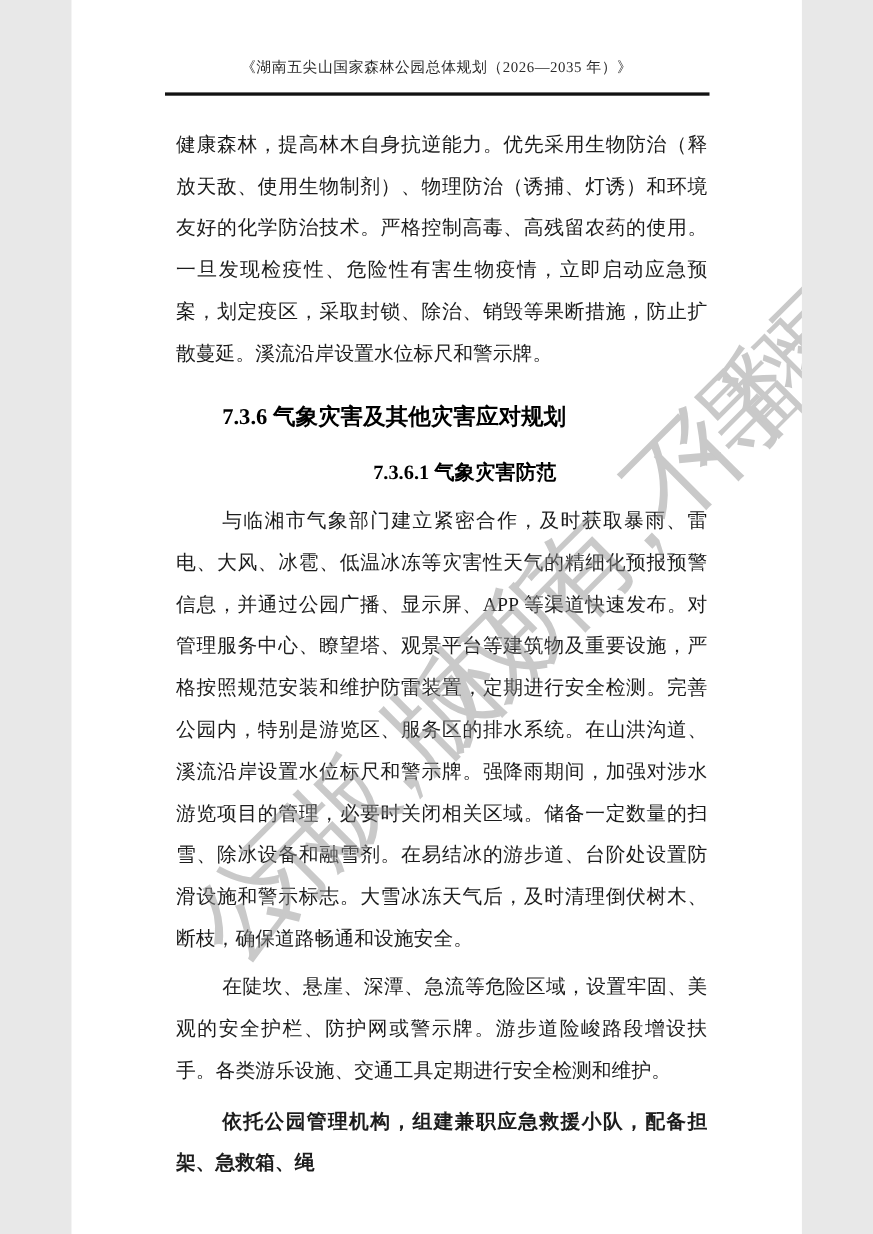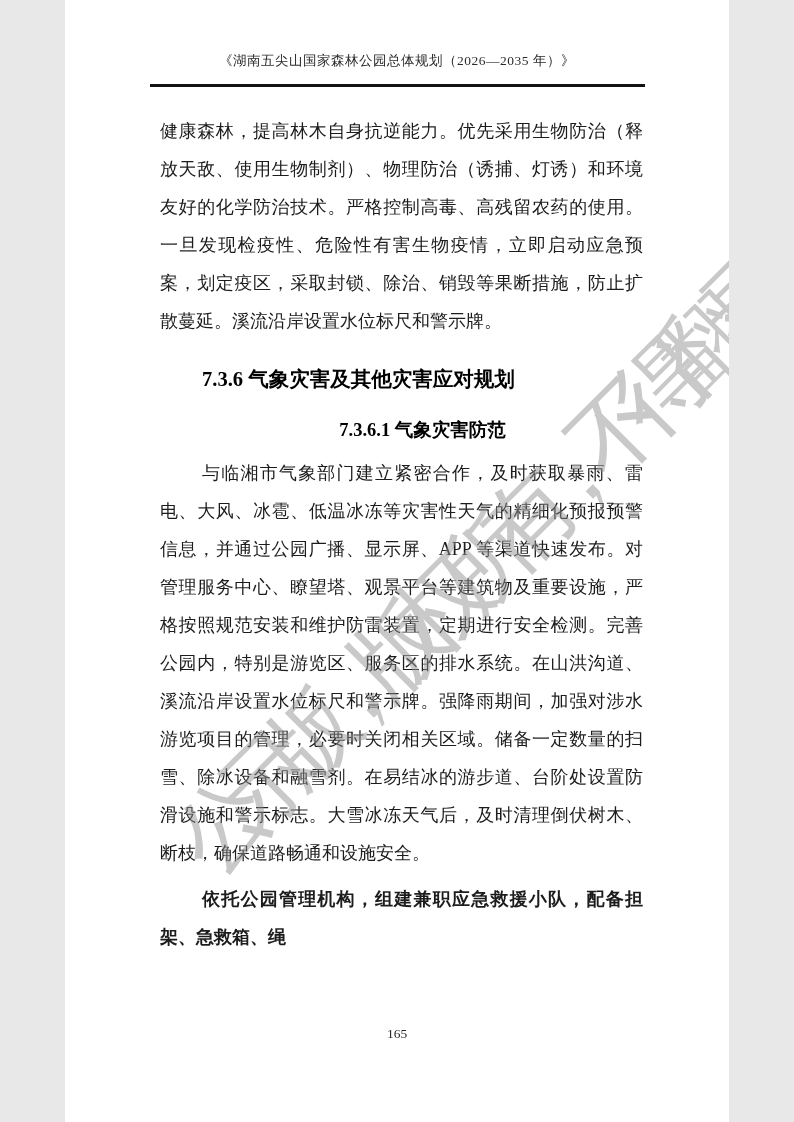--- a/index.html
+++ b/index.html
@@ -120,21 +120,21 @@
   <div class="doc-content">
     <p class="para-cont">健康森林，提高林木自身抗逆能力。优先采用生物防治（释放天敌、使用生物制剂）、物理防治（诱捕、灯诱）和环境友好的化学防治技术。严格控制高毒、高残留农药的使用。一旦发现检疫性、危险性有害生物疫情，立即启动应急预案，划定疫区，采取封锁、除治、销毁等果断措施，防止扩散蔓延。溪流沿岸设置水位标尺和警示牌。</p>
 
     <h3 class="h3">7.3.6 气象灾害及其他灾害应对规划</h3>
 
     <h4 class="h4">7.3.6.1 气象灾害防范</h4>
 
     <p class="para after-h4">与临湘市气象部门建立紧密合作，及时获取暴雨、雷电、大风、冰雹、低温冰冻等灾害性天气的精细化预报预警信息，并通过公园广播、显示屏、APP 等渠道快速发布。对管理服务中心、瞭望塔、观景平台等建筑物及重要设施，严格按照规范安装和维护防雷装置，定期进行安全检测。完善公园内，特别是游览区、服务区的排水系统。在山洪沟道、溪流沿岸设置水位标尺和警示牌。强降雨期间，加强对涉水游览项目的管理，必要时关闭相关区域。储备一定数量的扫雪、除冰设备和融雪剂。在易结冰的游步道、台阶处设置防滑设施和警示标志。大雪冰冻天气后，及时清理倒伏树木、断枝，确保道路畅通和设施安全。</p>
 
 
+    <p class="para tight">在陡坎、悬崖、深潭、急流等危险区域，设置牢固、美观的安全护栏、防护网或警示牌。游步道险峻路段增设扶手。各类游乐设施、交通工具定期进行安全检测和维护。</p>
 
     <p class="para last">依托公园管理机构，组建兼职应急救援小队，配备担架、急救箱、绳</p>
   </div>
 
   <div class="watermark">公示版，版权所有，不得翻录</div>
 
-  <div class="page-number">165</div>
 
 </div>
 
 </body></html>

